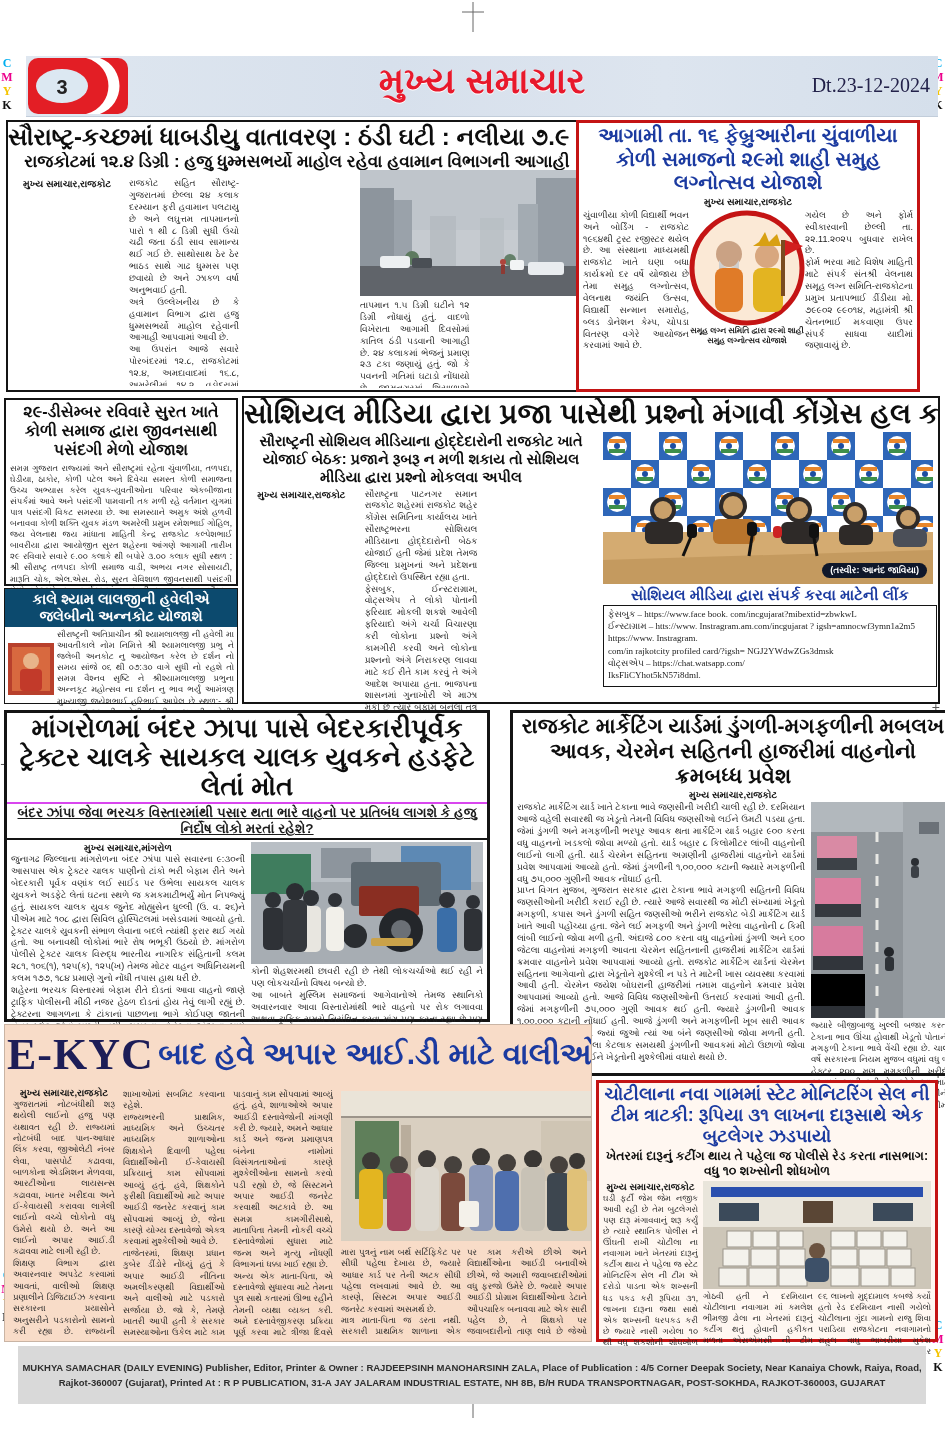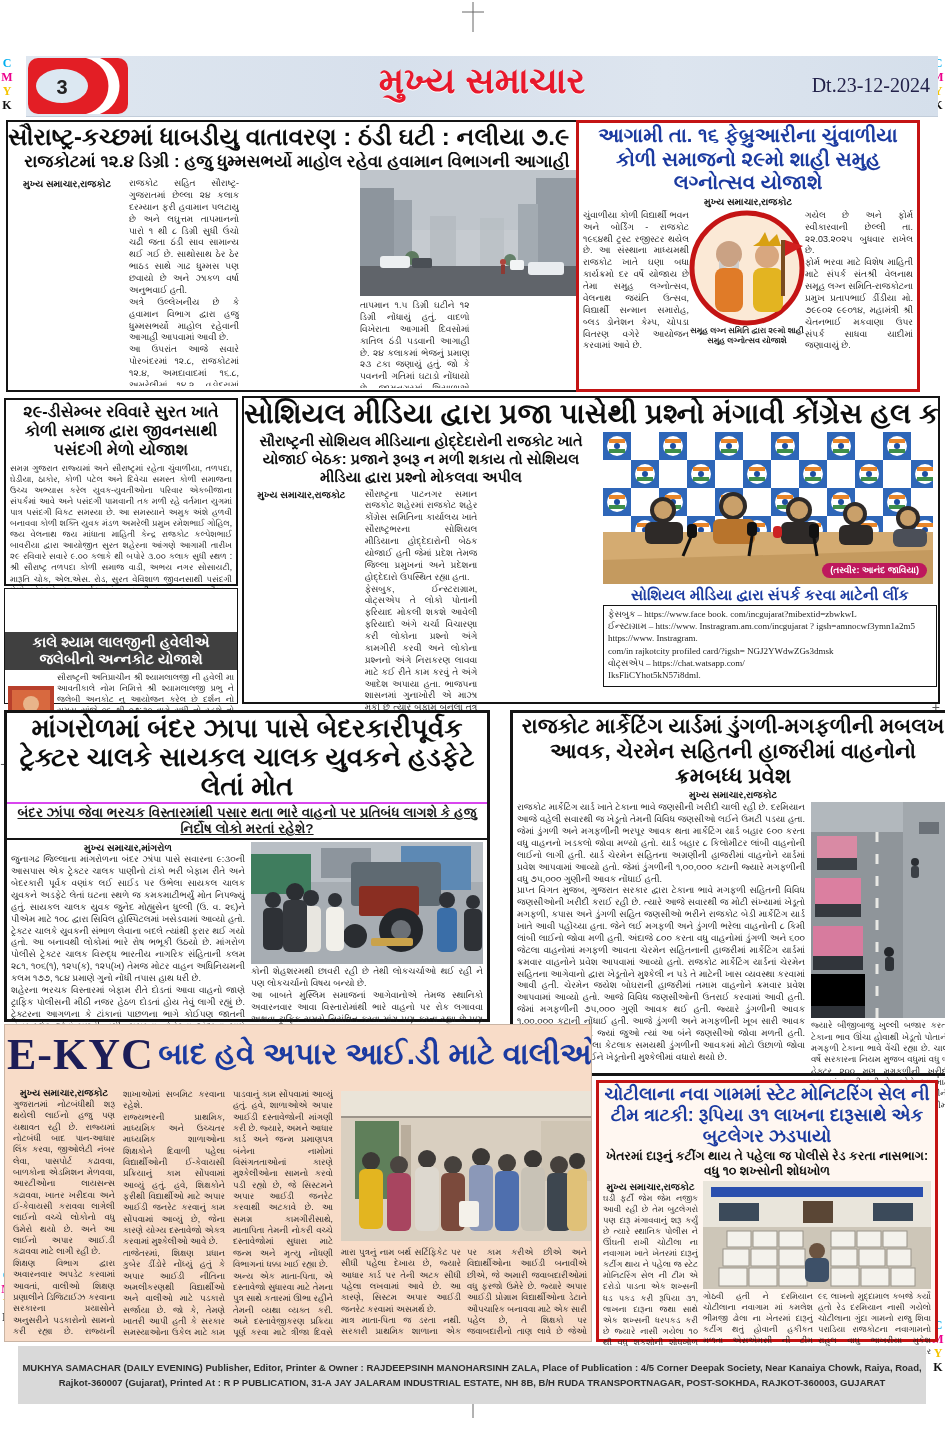--- a/index.html
+++ b/index.html
@@ -19,21 +19,21 @@
   .cmyk span{display:block;}
   .c-c{color:#00aeef}.c-m{color:#ec008c}.c-y{color:#f5c400}.c-k{color:#111}
   #masthead{position:absolute;left:26px;top:56px;width:912px;height:60px;
      background:linear-gradient(90deg,#dfe7f0 0%,#d7e0ec 40%,#dde5ef 70%,#d5dfeb 100%);
      border-bottom:1px solid #c2cdda;}
   #masthead .title{position:absolute;left:0;right:0;top:4px;text-align:center;
      font-size:36px;font-weight:bold;color:#e8192c;text-shadow:0 1px 0 #fff;}
   #masthead .date{position:absolute;right:8px;top:18px;font-family:"Liberation Serif",serif;
      font-weight:normal;font-size:20px;color:#23224a;}
   .reg{position:absolute;color:#555;font-size:14px;}
-  .pill{position:absolute;right:6px;bottom:6px;background:#be185d;color:#fff;font-weight:bold;
+  .pill{position:absolute;right:6px;bottom:6px;background:#0f172a;color:#fff;font-weight:bold;
         font-size:9px;padding:2px 8px;border-radius:9px;}
   .subband{border-top:2px solid #d946ef;border-bottom:2px solid #141414;font-weight:bold;
            text-align:center;text-decoration:underline;}
   .linkbox{border:1.5px solid #141414;font-size:9px;line-height:1.35;padding:2px 4px;
            white-space:pre-line;overflow:hidden;font-family:"Liberation Serif",serif;color:#222;}
   #footer{position:absolute;left:18px;top:1346px;width:908px;height:58px;background:#d9d9d9;
           display:flex;flex-direction:column;justify-content:center;}
   #footer div{text-align:center;font-size:9.5px;font-weight:bold;color:#2e2e2e;line-height:1.6;}
   svg{display:block;}
 </style>
@@ -146,32 +146,32 @@
           <path d="M30 50 Q40 66 50 50 L50 60 Q40 72 30 60 Z" fill="#cfcfcf"></path>
           <rect x="26" y="58" width="28" height="44" rx="8" fill="#e07b28"></rect>
           <circle cx="78" cy="46" r="12" fill="#d8a77f"></circle>
           <path d="M64 36 L92 36 L88 24 L80 32 L76 22 L70 32 Z" fill="#d8a012"></path>
           <rect x="64" y="58" width="30" height="44" rx="8" fill="#e3b421"></rect>
           <rect x="92" y="30" width="4" height="56" fill="#7a4b20"></rect>
           <path d="M96 30 L114 36 L96 46 Z" fill="#d21f1f"></path>
         </svg>
         <div class="bodytxt" style="font-size:8px;font-weight:bold;text-align:center;height:42px;">સમૂહ લગ્ન સમિતિ દ્વારા ૨૯મો શાહી સમુહ લગ્નોત્સવ યોજાશે</div>
       </div>
-      <div class="bodytxt" style="flex:1;height:196px;">ગયેલ છે અને ફોર્મ સ્વીકારવાની છેલ્લી તા. ૨૨.03.૨૦૨૫ બુધવાર રાખેલ છે.
+      <div class="bodytxt" style="flex:1;height:196px;">ગયેલ છે અને ફોર્મ સ્વીકારવાની છેલ્લી તા. ૨૨.11.૨૦૨૫ બુધવાર રાખેલ છે.
 ફોર્મ ભરવા માટે વિશેષ માહિતી માટે સંપર્ક સંતશ્રી વેલનાથ સમૂહ લગ્ન સમિતિ-રાજકોટના પ્રમુખ પ્રતાપભાઈ ડીંડીયા મો. ૭૯૯૦૨ ૯૯૦૧૪, મહામંત્રી શ્રી ચેતનભાઈ મકવાણા ઉપર સંપર્ક સાધવા યાદીમાં જણાવાયું છે.</div>
     </div>
   </div>
 
   <div class="box" style="left:4px;top:398px;width:234px;height:188px;">
     <div class="headline" style="font-size:16px;line-height:1.2;padding:2px;">૨૯-ડીસેમ્બર રવિવારે સુરત ખાતે કોળી સમાજ દ્વારા જીવનસાથી પસંદગી મેળો યોજાશ</div>
     <div class="bodytxt" style="margin:1px 4px;height:128px;font-size:8.4px;">સમગ્ર ગુજરાત રાજ્યમાં અને સૌરાષ્ટ્રમાં રહેતા ચુંવાળીયા, તળપદા, ઘેડીયા, ઠાકોર, કોળી પટેલ અને દિવેચા સમસ્ત કોળી સમાજના ઉચ્ચ અભ્યાસ કરેલ યુવક-યુવતીઓના પરિવાર એકબીજાના સંપર્કમાં આવે અને પસંદગી પામવાની તક મળી રહે વર્તમાન યુગમાં પાત્ર પસંદગી વિકટ સમસ્યા છે. આ સમસ્યાને અમુક અંશે હળવી બનાવવા કોળી શક્તિ યુવક મંડળ અમરેલી પ્રમુખ રમેશભાઈ ગોહિલ, જય વેલનાથ જય માંધાતા માહિતી કેન્દ્ર રાજકોટ કલ્પેશભાઈ બાવરીયા દ્વારા આયોજીત સુરત શહેરના આંગણે આગામી તારીખ ૨૯ રવિવારે સવારે ૯.૦૦ કલાકે થી બપોરે ૩.૦૦ કલાક સુધી સ્થળ : શ્રી સૌરાષ્ટ્ર તળપદા કોળી સમાજ વાડી, અભય નગર સોસાયટી, મારૂતિ ચોક, એલ.એસ. રોડ, સુરત વેવિશાળ જીવનસાથી પસંદગી મેળો યોજાશે. આ કાર્યક્રમમાં સહભાગી થવા ગુજરાત, સૌરાષ્ટ્ર, જીલ્લા, શહેર ના કોળી સમાજના આગેવાનો ડોકટરો, વકીલો, શિક્ષકો અને સરકારી કર્મચારીઓને પધારવા આમંત્રણ છે. સૌરાષ્ટ્ર તળપદા કોળી સમાજવાડી સુરત પ્રમુખ મનુભાઈ પી, ચાવડા કાર્યક્રમના અધ્યક્ષ સ્થાને તથા સુરત સમાજના આગેવાનો તેમજ કોળી શક્તિ યુવક મંડળ અમરેલી સંસ્થાના પ્રમુખ રમેશભાઈ ગોહિલ મો. ૯૩૭૪૭ ૩૪૮૨૦, કલ્પેશભા બાવરીયા રાજકોટ મો. ૭૯૮૪૫ ૯૪૪૨૪ આ કાર્યક્રમ સફળ બનાવવા જહેમત ઉઠાવી રહ્યા છે. વધુ માહિ– માટે તેમજ ફોર્મ ભરવા માટે સંપર્ક કરવો.</div>
   </div>
 
   <div class="box" style="left:4px;top:588px;width:234px;height:116px;border-width:1px;">
-    <div style="background:#404040;color:#fff;font-weight:bold;font-size:14.5px;text-align:center;padding:2px 1px;margin-top:43px;">કાલે શ્યામ લાલજીની હવેલીએ જલેબીનો અન્નકોટ યોજાશે</div>
+    <div style="background:#0c4a6e;color:#fff;font-weight:bold;font-size:14.5px;text-align:center;padding:2px 1px;">કાલે શ્યામ લાલજીની હવેલીએ જલેબીનો અન્નકોટ યોજાશે</div>
     <div style="padding:2px 3px;">
       <svg width="46" height="52" viewBox="0 0 46 52" style="float:left;margin:14px 3px 0 0;">
         <rect width="46" height="52" fill="#b8402c"></rect>
         <rect x="4" y="4" width="38" height="44" fill="#d8693f"></rect>
         <circle cx="23" cy="18" r="8" fill="#e8b48a"></circle>
         <rect x="12" y="26" width="22" height="22" rx="4" fill="#c23a2a"></rect>
       </svg>
       <div class="bodytxt" style="height:86px;font-size:8.4px;">સૌરાષ્ટ્રની અતિપ્રાચીન શ્રી શ્યામલાલજી ની હવેલી મા આવતીકાલે નોમ નિમિત્તે શ્રી શ્યામલાલજી પ્રભુ ને જલેબી અનકોટ નુ આયોજન કરેલ છે દર્શન નો સમય સાંજે ૦૬ થી ૦૭:૩૦ વાગે સુધી નો રહશે તો સમગ્ર વૈશ્નવ સૃષ્ટિ ને શ્રીશ્યામલાલજી પ્રભુના અન્નકૂટ મહોત્સવ ના દર્શન નુ ભાવ ભર્યું આમંત્રણ મુખ્યાજી જયેશભાઈ હરિભાઈ આપેલ છે સ્થળ:- શ્રી શ્યામલાલજી ની હવેલી (જૂની સદર ની હવેલી) પંચનાથ મંદિર મેઈન રોડ જય સીયારામ પેંડા વાળા ની સામે રાજકોટ ફોન ૮૫૧૧૭૬૩૭૬૩ પર સંપર્ક કરવો</div>
     </div>
   </div>

